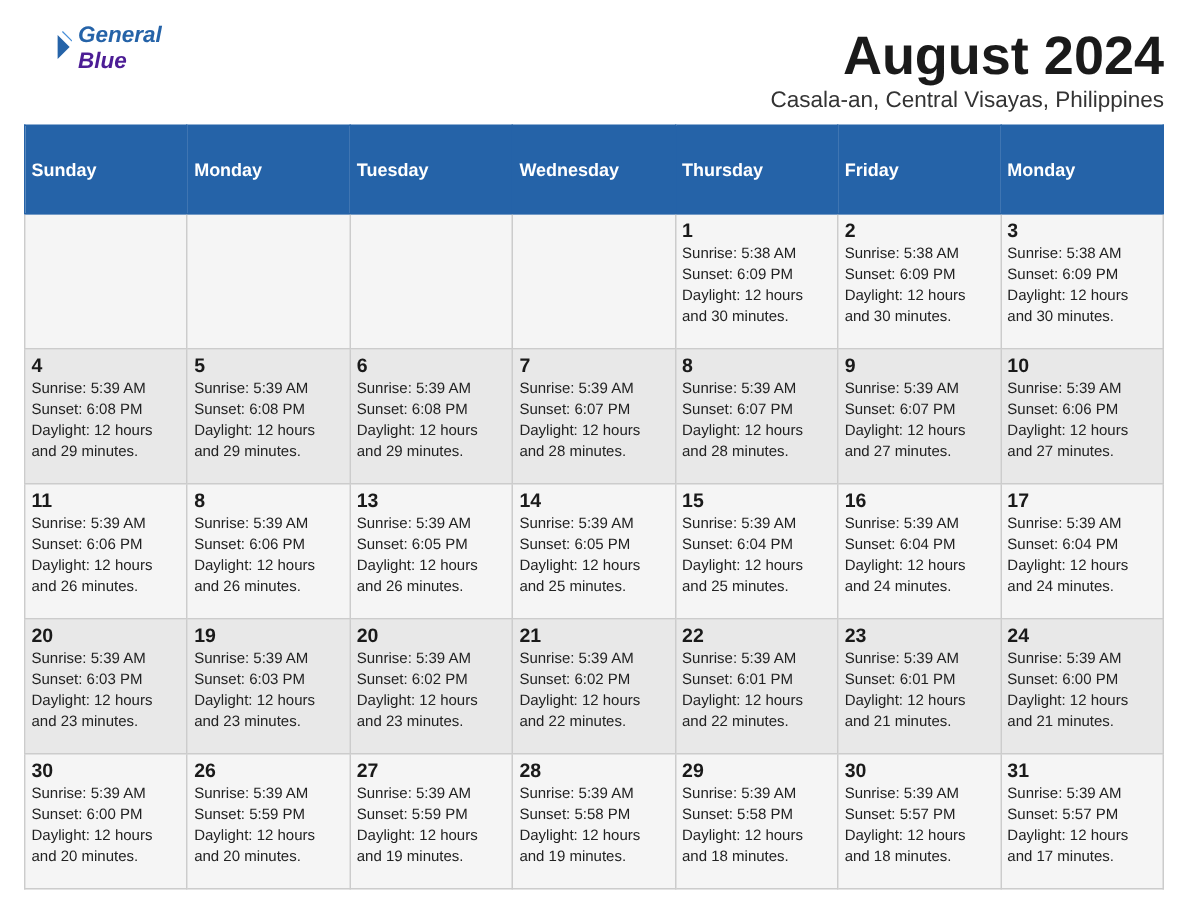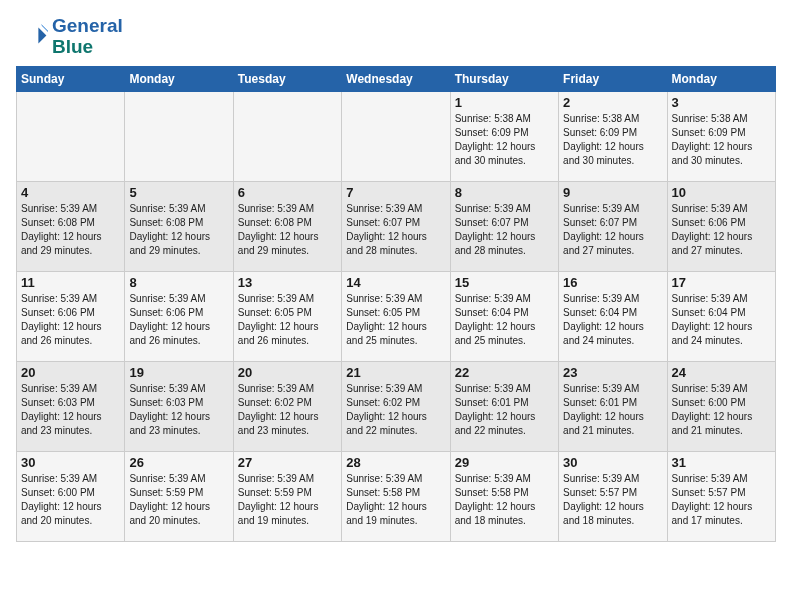--- a/index.html
+++ b/index.html
@@ -15,24 +15,25 @@
       justify-content: space-between;
       align-items: flex-start;
       margin-bottom: 4px;
     }
     .logo {
       display: flex;
       align-items: center;
       gap: 4px;
     }
     .logo-text {
-      font-size: 19px;
+      font-size: 15px;
       font-weight: bold;
       color: #1a1a1a;
       line-height: 1.1;
+      font-style: italic;
     }
     .logo-text span { color: #2563a8; }
     .logo-icon {
       width: 32px;
       height: 32px;
     }
     .title-block { text-align: right; }
     .month-year {
       font-size: 36px;
       font-weight: bold;
@@ -44,21 +45,21 @@
     }
     table {
       width: 100%;
       border-collapse: collapse;
       margin-top: 8px;
       font-size: 11px;
     }
     thead tr th {
       background: #2563a8;
       color: #fff;
-      padding: 5px 4px;
+      padding: 22px 4px;
       text-align: left;
       font-size: 12px;
       font-weight: bold;
       border: 1px solid #2563a8;
     }
     tbody tr td {
       border: 1px solid #ccc;
       vertical-align: top;
       padding: 3px 4px;
       min-height: 80px;
@@ -85,22 +86,26 @@
 <body>
 
 <div class="header">
   <div class="logo">
     <svg class="logo-icon" viewBox="0 0 40 40">
       <polygon points="28,8 38,18 28,28" fill="#2563a8"></polygon>
       <polygon points="32,5 40,13" fill="#4a90d9" stroke="#4a90d9" stroke-width="1"></polygon>
     </svg>
     <div class="logo-text">
       <div><span>General</span></div>
-      <div><span style="color:#0f766e;">Blue</span></div>
+      <div><span style="color:#4c1d95;">Blue</span></div>
     </div>
+  </div>
+  <div class="title-block">
+    <div class="month-year">August 2024</div>
+    <div class="location">Casala-an, Central Visayas, Philippines</div>
   </div>
 </div>
 
 <table>
   <thead>
     <tr id="col-headers">
     <th>Sunday</th>
         <th>Monday</th>
         <th>Tuesday</th>
         <th>Wednesday</th>

